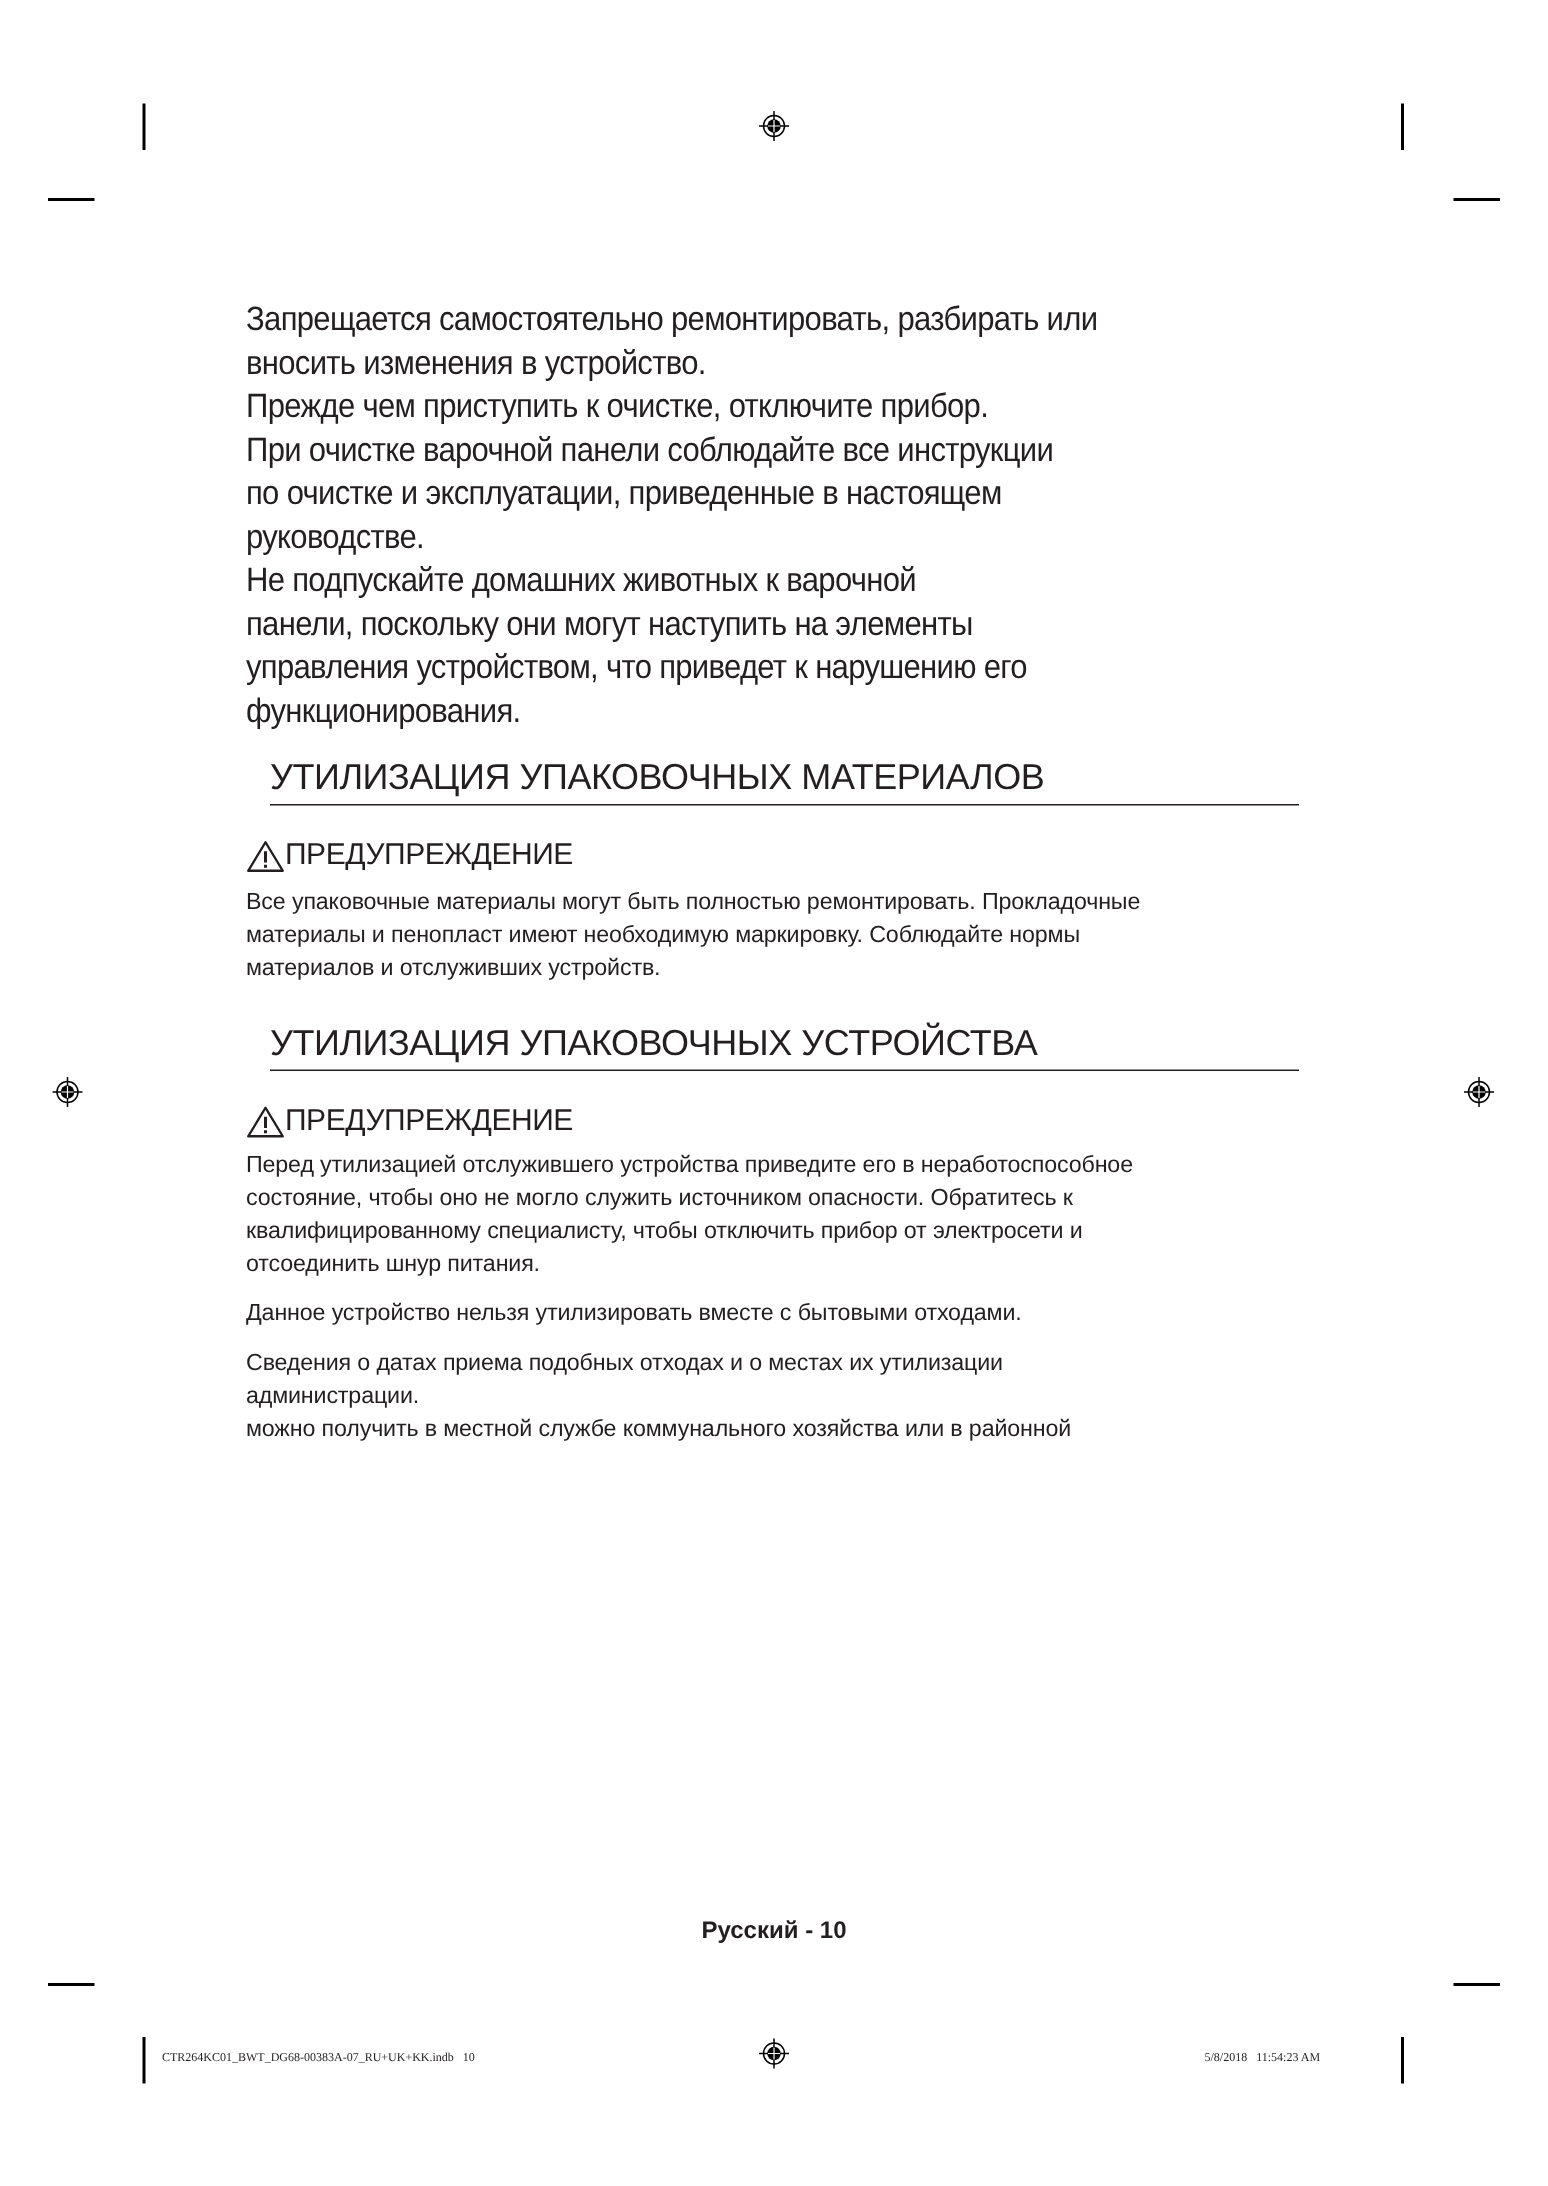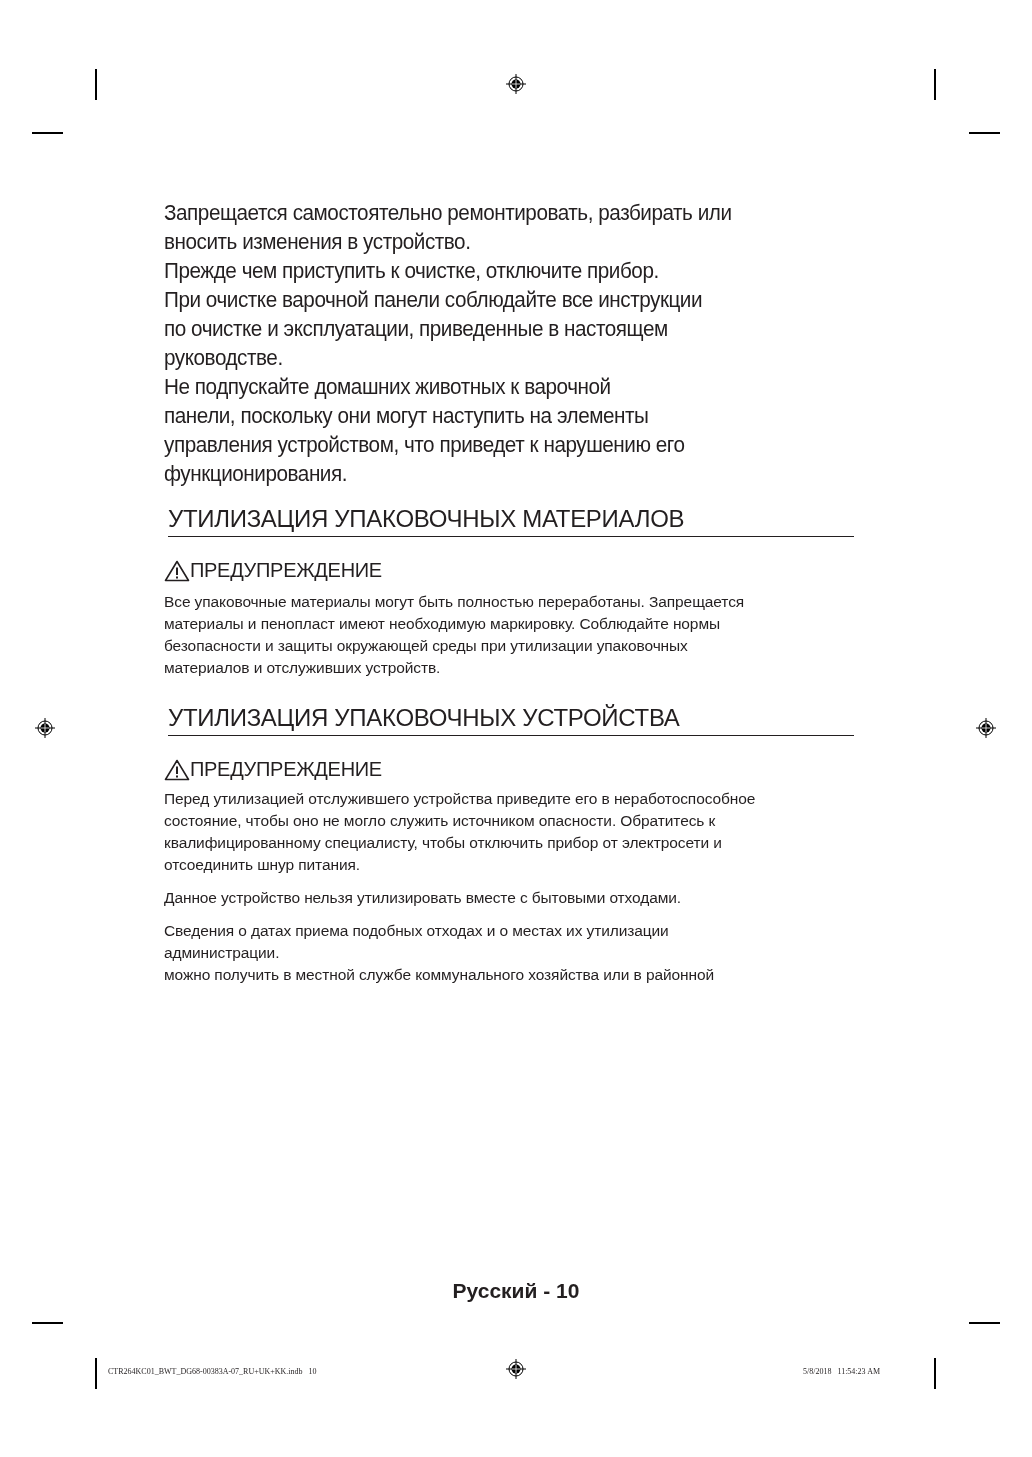--- a/index.html
+++ b/index.html
@@ -11,37 +11,37 @@
     .crop.v { width: 1.5px; height: 31px; }
     .crop.h { height: 1.5px; width: 31px; }
     .reg { position: absolute; width: 22px; height: 22px; }
     .content { position: absolute; left: 164px; top: 198px; width: 690px; }
     .intro p {
       margin: 0; font-size: 22.5px; line-height: 29px; letter-spacing: -0.5px;
       transform: scaleX(0.92); transform-origin: left;
       white-space: nowrap;
     }
     .section-title {
-      margin: 4px; font-size: 24px; font-weight: normal; letter-spacing: -0.3px;
+      margin: 16px; font-size: 24px; font-weight: normal; letter-spacing: -0.3px;
       border-bottom: 1.5px solid #231f20; padding-bottom: 3px; width: 686px;
       transform-origin: left; white-space: nowrap;
     }
     .warn-head {
       display: flex; align-items: center; gap: 0;
       font-size: 20px; letter-spacing: -0.3px; margin: 0;
     }
     .warn-head svg { width: 26px; height: 22px; }
     .body-text p {
       margin: 0; font-size: 15.5px; line-height: 22px; color: #231f20;
       letter-spacing: -0.1px; white-space: nowrap;
     }
     .body-text p.gap { margin-top: 11px; }
     .footer-page {
       position: absolute; left: 0; width: 1032px; top: 1279px; text-align: center;
-      font-size: 21px; font-weight: bold; color: #231f20;
+      font-size: 16px; font-weight: bold; color: #231f20;
     }
     .slug {
       position: absolute; top: 1367px; font-family: "Liberation Serif", serif;
       font-size: 8px; color: #231f20; white-space: pre;
     }
   </style>
 </head>
 <body>
 
 <div class="crop v" style="left:95px; top:69px;"></div>
@@ -105,23 +105,22 @@
     <h2 class="section-title">УТИЛИЗАЦИЯ УПАКОВОЧНЫХ МАТЕРИАЛОВ</h2>
     <div class="warn-head" style="margin-top:22px;">
       <svg viewBox="0 0 26 22">
         <path d="M13 1.5 L24.5 20.5 L1.5 20.5 Z" fill="none" stroke="#231f20" stroke-width="1.6" stroke-linejoin="round"></path>
         <rect x="12" y="7.5" width="2" height="7.5" fill="#231f20"></rect>
         <rect x="12" y="16.5" width="2" height="2" fill="#231f20"></rect>
       </svg>
       <span>ПРЕДУПРЕЖДЕНИЕ</span>
     </div>
     <div class="body-text" style="margin-top:9px;">
-      <p>Все упаковочные материалы могут быть полностью переработаны. Запрещается</p>
+      <p>Все упаковочные материалы могут быть полностью ремонтировать. Прокладочные</p>
       <p>материалы и пенопласт имеют необходимую маркировку. Соблюдайте нормы</p>
-      <p>безопасности и защиты окружающей среды при утилизации упаковочных</p>
       <p>материалов и отслуживших устройств.</p>
     </div>
   </div>
 
   <div style="margin-top:25px;">
     <h2 class="section-title">УТИЛИЗАЦИЯ УПАКОВОЧНЫХ УСТРОЙСТВА</h2>
     <div class="warn-head" style="margin-top:22px;">
       <svg viewBox="0 0 26 22">
         <path d="M13 1.5 L24.5 20.5 L1.5 20.5 Z" fill="none" stroke="#231f20" stroke-width="1.6" stroke-linejoin="round"></path>
         <rect x="12" y="7.5" width="2" height="7.5" fill="#231f20"></rect>

